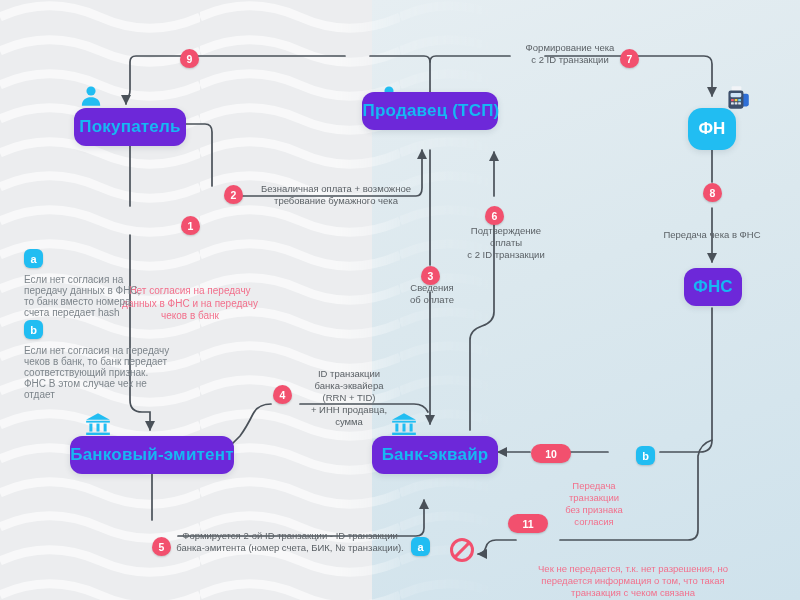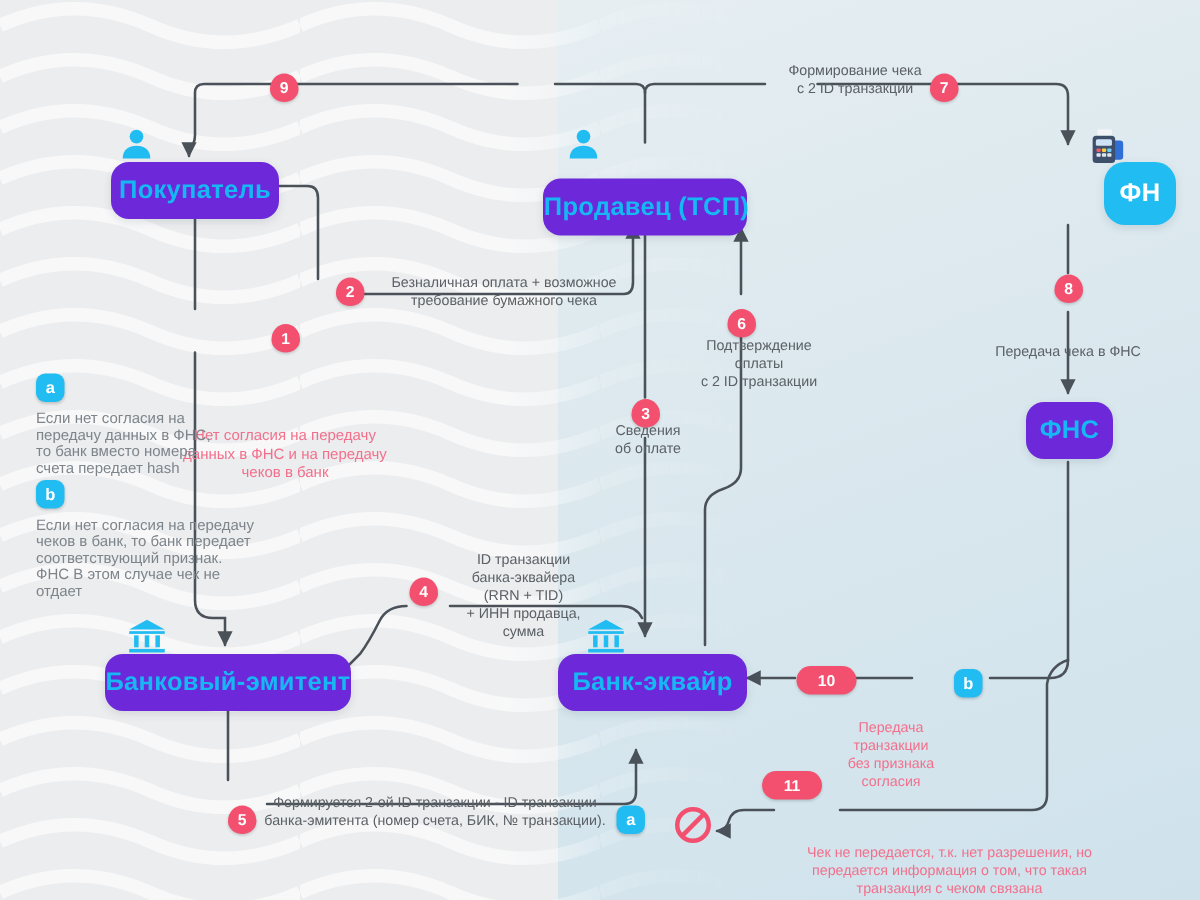--- a/index.html
+++ b/index.html
@@ -37,21 +37,20 @@
     display:flex;align-items:center;justify-content:center;
     white-space:nowrap;
     padding:0 14px;
     height:38px;
     box-sizing:border-box;
   }
   .node.filled{
     background:#21bdf2;
     color:#ffffff;
     border-radius:14px;
-    margin-left:48px;
   }
 
   
   .node-icon{position:absolute;}
 
   
   .badge{
     position:absolute;
     width:19px;height:19px;
     background:#f2506e;
@@ -183,21 +182,21 @@
     <path d="M3.5,20 C3.5,14.6 7.3,12.2 12,12.2 C16.7,12.2 20.5,14.6 20.5,20 Z" fill="#21bdf2"></path>
   </svg>
   <div class="node" style="left:74px;top:108px;width:112px;">
     <span>Покупатель</span>
   </div>
 
   <svg class="node-icon" style="left:376px;top:84px;width:26px;height:26px;" viewBox="0 0 24 24">
     <circle cx="12" cy="6.5" r="4.2" fill="#21bdf2"></circle>
     <path d="M3.5,20 C3.5,14.6 7.3,12.2 12,12.2 C16.7,12.2 20.5,14.6 20.5,20 Z" fill="#21bdf2"></path>
   </svg>
-  <div class="node" style="left:362px;top:119px;width:136px;padding-left:16px;">
+  <div class="node" style="left:362px;top:92px;width:136px;padding-left:16px;">
     <span>Продавец (ТСП)</span>
   </div>
 
   <svg class="node-icon" style="left:722px;top:84px;width:30px;height:30px;" viewBox="0 0 28 28">
     <rect x="9" y="2" width="9" height="5" rx="1" fill="#f2f4f7"></rect>
     <rect x="18" y="9" width="7" height="12" rx="2" fill="#2f6fd6"></rect>
     <rect x="6" y="6" width="14" height="17" rx="2.2" fill="#3d4f6b"></rect>
     <rect x="8" y="8.3" width="10" height="4" rx="1" fill="#cfe3f7"></rect>
     <rect x="8.4" y="14" width="2.6" height="2.1" rx=".5" fill="#f25c6e"></rect>
     <rect x="11.8" y="14" width="2.6" height="2.1" rx=".5" fill="#f4d03f"></rect>

